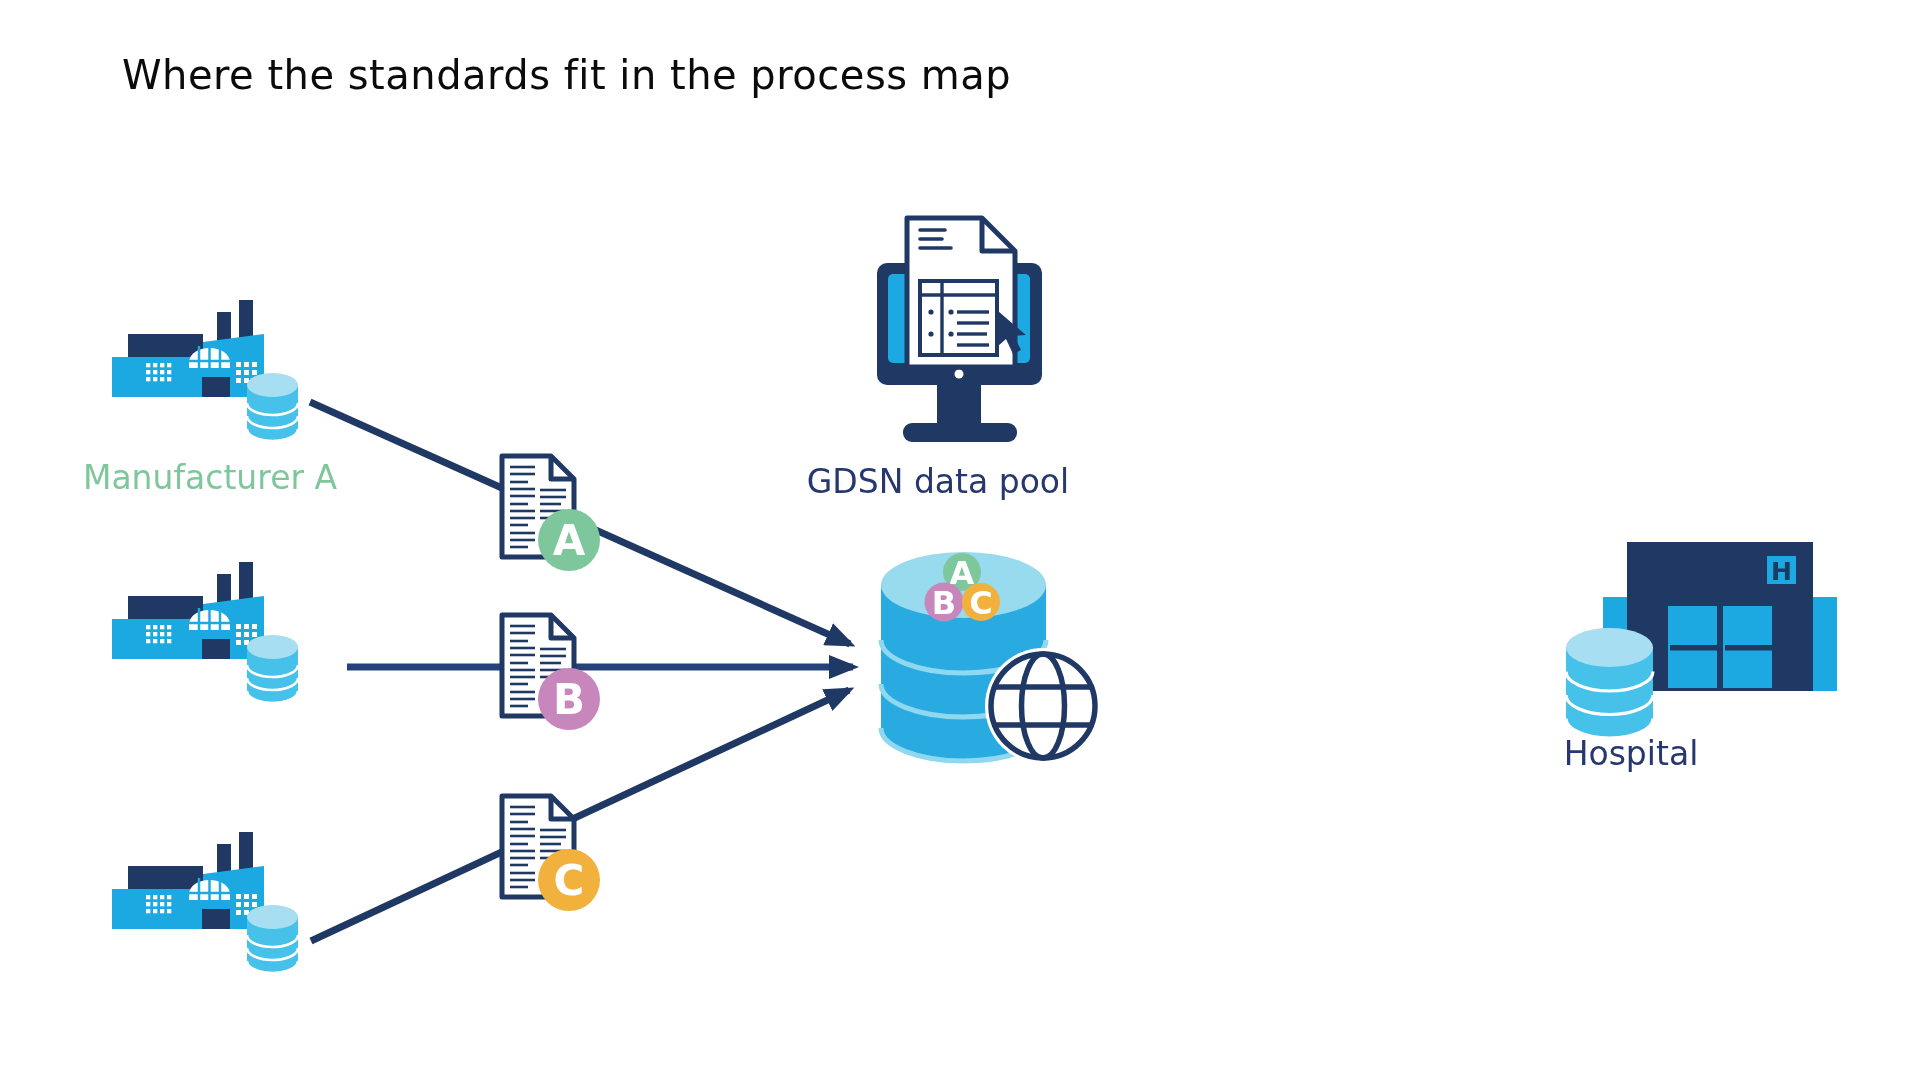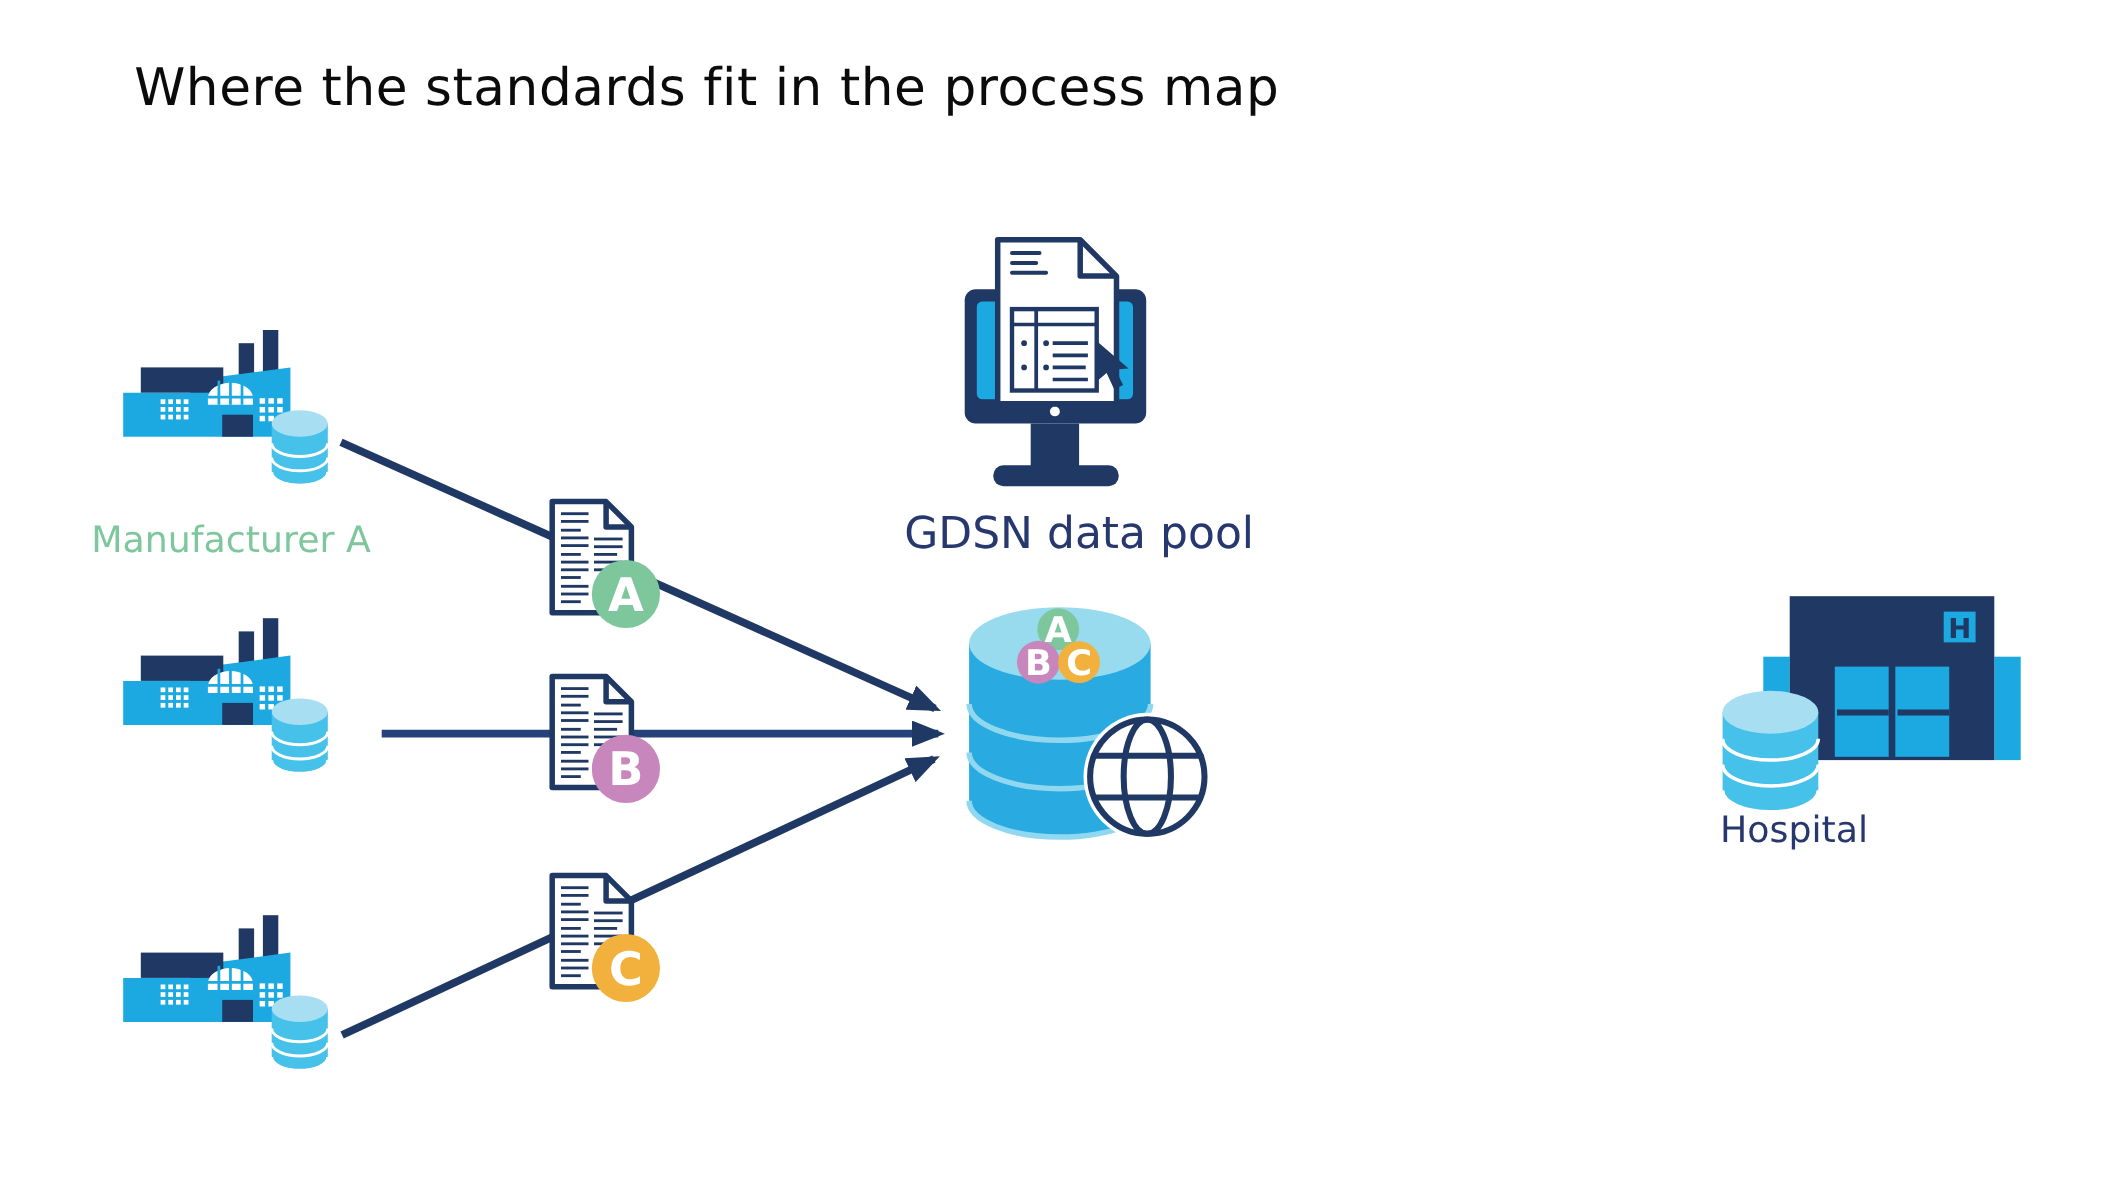--- a/index.html
+++ b/index.html
@@ -1,24 +1,24 @@
 <!DOCTYPE html>
 <html><head>
 <meta charset="utf-8">
 <style>
   html,body{margin:0;padding:0;background:#fff;}
   .canvas{
     position:relative;width:1920px;height:1080px;background:#ffffff;overflow:hidden;
     font-family:"DejaVu Sans","Liberation Sans",sans-serif;
   }
   .abs{position:absolute;}
-  .title{left:122px;top:52px;font-size:47px;color:#0b0b0b;letter-spacing:0.5px;white-space:nowrap;}
+  .title{left:122px;top:52px;font-size:40px;color:#0b0b0b;letter-spacing:0.5px;white-space:nowrap;}
   .mfr-label{left:30px;width:360px;text-align:center;font-size:33px;font-weight:500;}
   .navy-label{color:#27386E;text-align:center;font-weight:500;}
-  .gdsn-label{left:801px;width:360px;top:462px;font-size:40px;}
+  .gdsn-label{left:758px;width:360px;top:462px;font-size:33px;}
   .sp-label{left:760px;width:400px;top:808px;font-size:34px;line-height:45px;}
   .hospital-label{left:1491px;width:280px;top:734px;font-size:33px;}
   svg{display:block;overflow:visible;}
   .badge-letter{font-family:"DejaVu Sans","Liberation Sans",sans-serif;font-weight:600;fill:#ffffff;}
 </style>
 </head>
 <body>
 
 <div class="canvas">
 
@@ -74,21 +74,21 @@
     <g>
       <path d="M135,85 L135,128 A25.5,12 0 0 0 186,128 L186,85 Z" fill="#45C1EA"></path>
       <g stroke="#ffffff" stroke-width="2.6" fill="none">
         <path d="M135,103 A25.5,12 0 0 0 186,103"></path>
         <path d="M135,116 A25.5,12 0 0 0 186,116"></path>
         <path d="M135,129 A25.5,12 0 0 0 186,129"></path>
       </g>
       <ellipse cx="160.5" cy="85" rx="25.5" ry="12" fill="#A8DEF2"></ellipse>
     </g>
   </svg>
-  <div class="abs mfr-label" style="top:471px;color:#7EC79C">Manufacturer A</div>
+  <div class="abs mfr-label" style="top:458px;color:#7EC79C">Manufacturer A</div>
 
   <svg class="abs" style="left:112px;top:562px" width="190" height="140" viewBox="0 0 190 140">
     <rect x="127" y="0" width="14" height="46" fill="#1F3864"></rect>
     <rect x="105" y="12" width="14" height="34" fill="#1F3864"></rect>
     <polygon points="0,57 61,57 61,46 152,34 152,97 0,97" fill="#1CA9E1"></polygon>
     <rect x="16" y="34" width="75" height="23" fill="#1F3864"></rect>
     <path d="M77,68 L77,62 A20.5,14 0 0 1 118,62 L118,68 Z" fill="#ffffff"></path>
     <g stroke="#1CA9E1" stroke-width="2.5">
       <line x1="87" y1="46" x2="87" y2="68"></line>
         <line x1="97.5" y1="44" x2="97.5" y2="68"></line>

